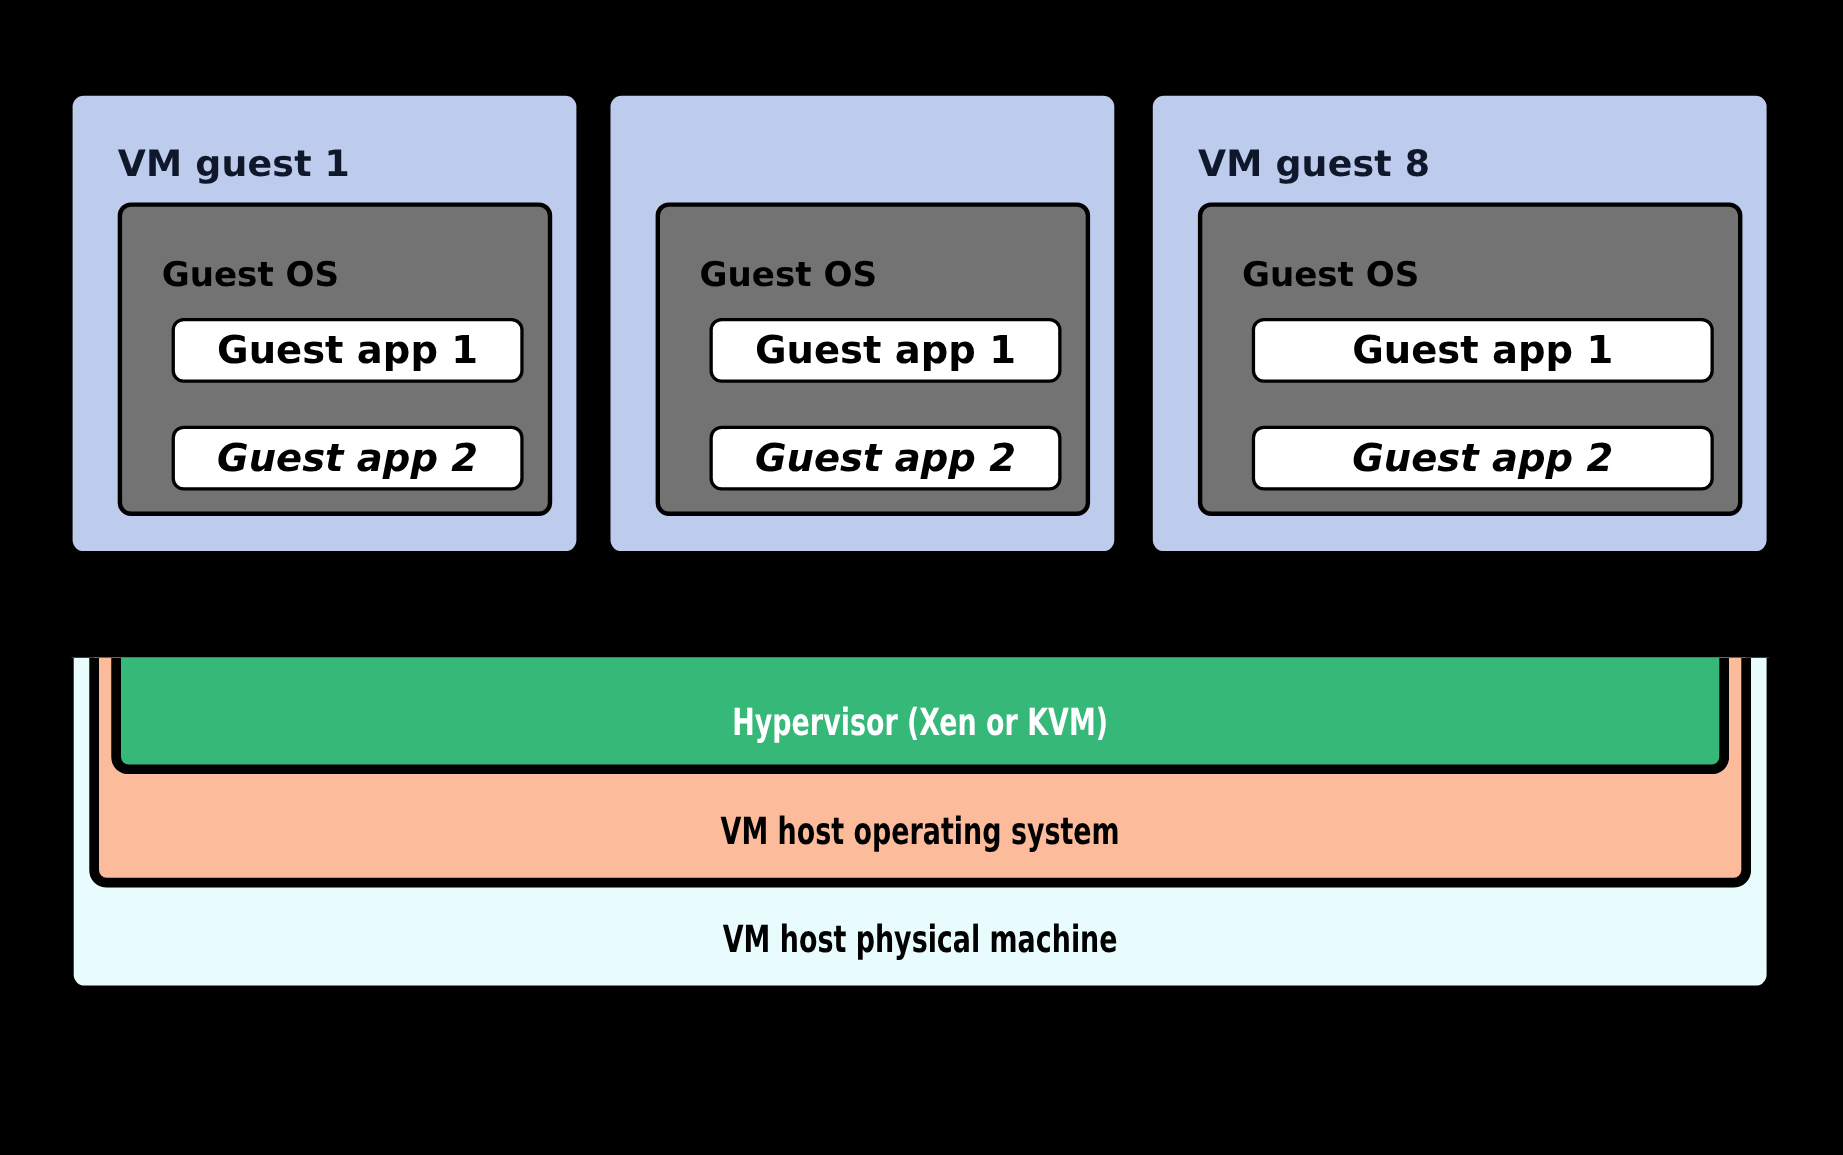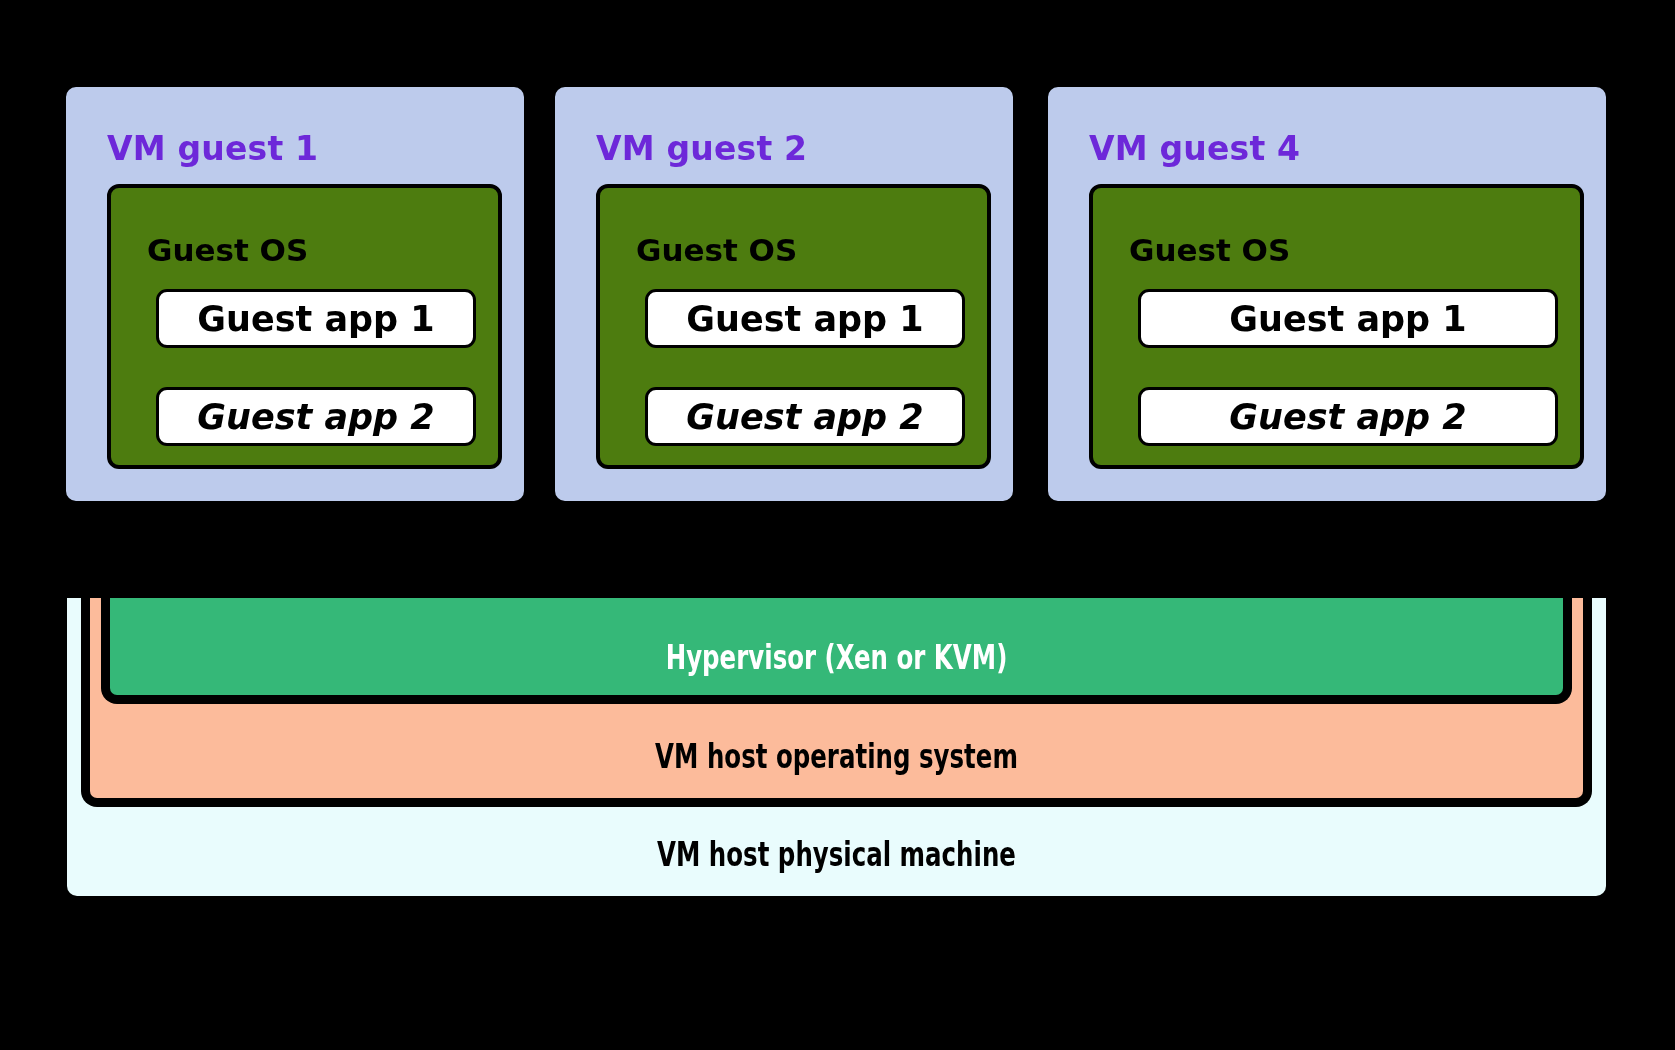--- a/index.html
+++ b/index.html
@@ -32,33 +32,33 @@
   .vm-guest-1 { left: 62px;   width: 466px; }
   .vm-guest-2 { left: 551px;  width: 466px; }
   .vm-guest-3 { left: 1044px; width: 566px; }
 
   .vm-guest-title {
     position: absolute;
     top: 42px;
     left: 41px;
     font-size: 33px;
     font-weight: bold;
-    color: #6d28d9;
+    color: #0f172a;
     letter-spacing: 0.2px;
     white-space: nowrap;
   }
 
   
   .guest-os {
     position: absolute;
     left: 41px;
     right: 22px;
     top: 97px;
     bottom: 32px;
-    background: #4d7c0f;
+    background: #737373;
     border: 4px solid #000000;
     border-radius: 12px;
     box-sizing: border-box;
   }
   .guest-os-title {
     position: absolute;
     top: 44px;
     left: 36px;
     font-size: 31px;
     font-weight: bold;
@@ -164,34 +164,33 @@
       <div class="guest-app guest-app-1">
         <span class="guest-app-label">Guest app 1</span>
       </div>
       <div class="guest-app guest-app-2">
         <span class="guest-app-label">Guest app 2</span>
       </div>
     </div>
   </div>
 
   <div class="vm-guest vm-guest-2">
-    <div class="vm-guest-title">VM guest 2</div>
     <div class="guest-os">
       <div class="guest-os-title">Guest OS</div>
       <div class="guest-app guest-app-1">
         <span class="guest-app-label">Guest app 1</span>
       </div>
       <div class="guest-app guest-app-2">
         <span class="guest-app-label">Guest app 2</span>
       </div>
     </div>
   </div>
 
   <div class="vm-guest vm-guest-3">
-    <div class="vm-guest-title">VM guest 4</div>
+    <div class="vm-guest-title">VM guest 8</div>
     <div class="guest-os">
       <div class="guest-os-title">Guest OS</div>
       <div class="guest-app guest-app-1">
         <span class="guest-app-label">Guest app 1</span>
       </div>
       <div class="guest-app guest-app-2">
         <span class="guest-app-label">Guest app 2</span>
       </div>
     </div>
   </div>

